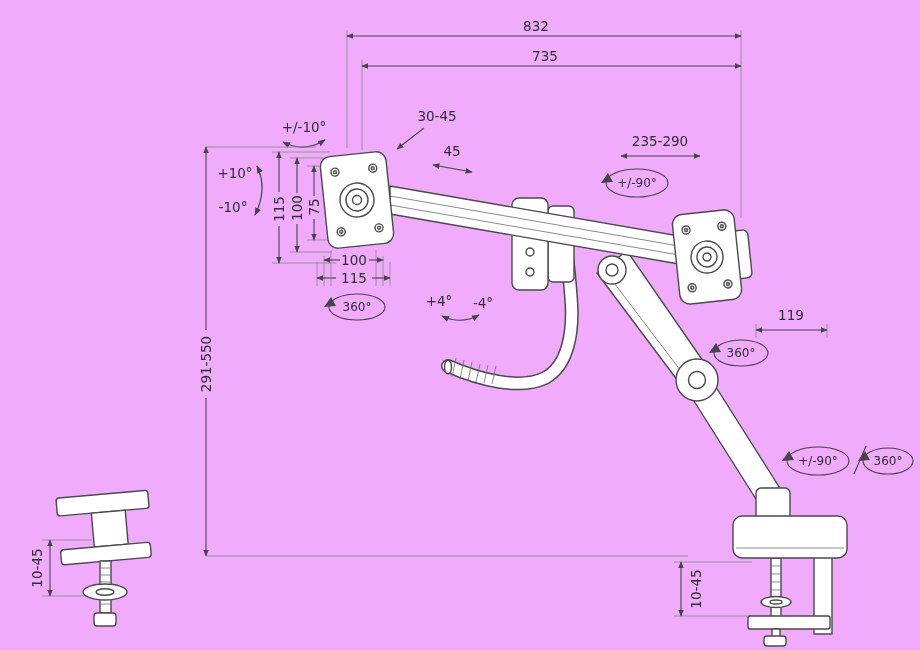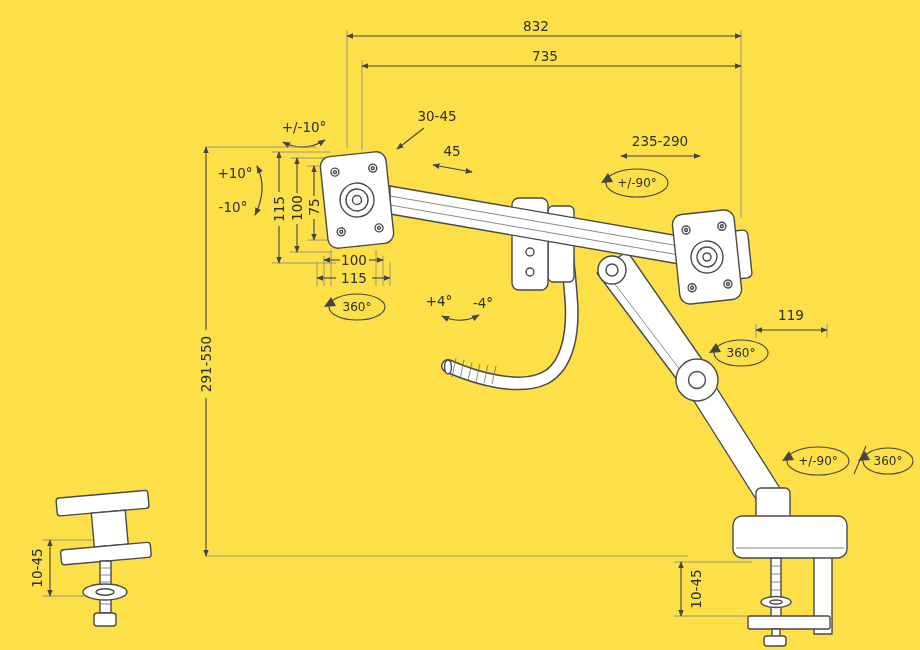--- a/index.html
+++ b/index.html
@@ -1,16 +1,16 @@
 <!DOCTYPE html>
 <html><head>
 <meta charset="utf-8">
 <style>
   html,body{margin:0;padding:0;background:#fdfdfd;}
-  .stage{position:relative;width:920px;height:650px;background:#fde047;overflow:hidden;
+  .stage{position:relative;width:920px;height:650px;background:#f0abfc;overflow:hidden;
          font-family:"DejaVu Sans", sans-serif;}
   svg{display:block;}
   .ext{stroke:#8f8f8f;stroke-width:0.9;fill:none;}
   .dim{stroke:#454545;stroke-width:1.1;fill:none;}
   .arc{stroke:#454545;stroke-width:1.2;fill:none;}
   .draw{stroke:#4a4a4a;stroke-width:1.4;fill:#ffffff;stroke-linejoin:round;}
   .thin{stroke:#6d6d6d;stroke-width:0.8;fill:none;}
   .txt{font-family:"DejaVu Sans", sans-serif;font-size:13.5px;fill:#2e2e2e;}
   .txtsm{font-family:"DejaVu Sans", sans-serif;font-size:12px;fill:#2e2e2e;}
   .mid{text-anchor:middle;dominant-baseline:central;}

